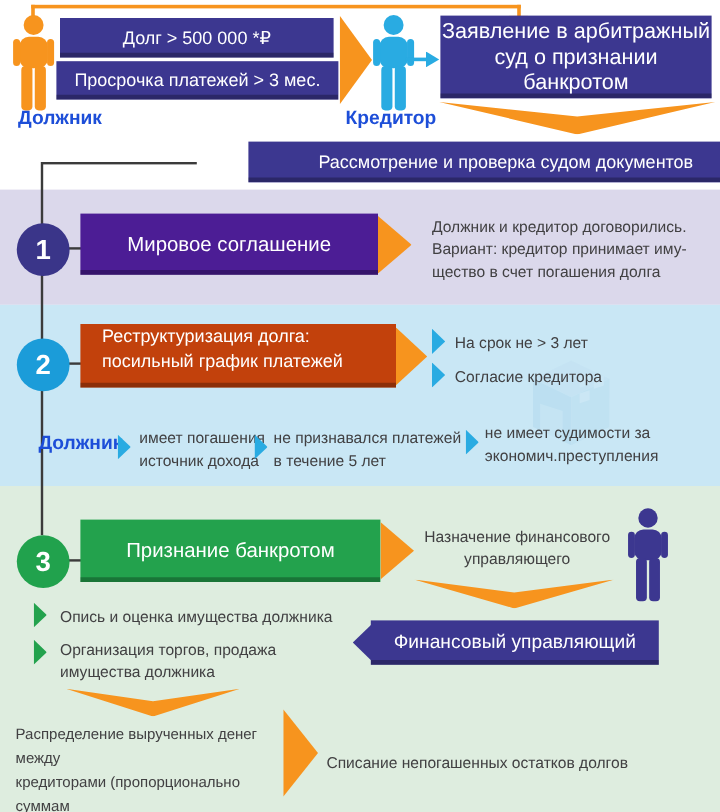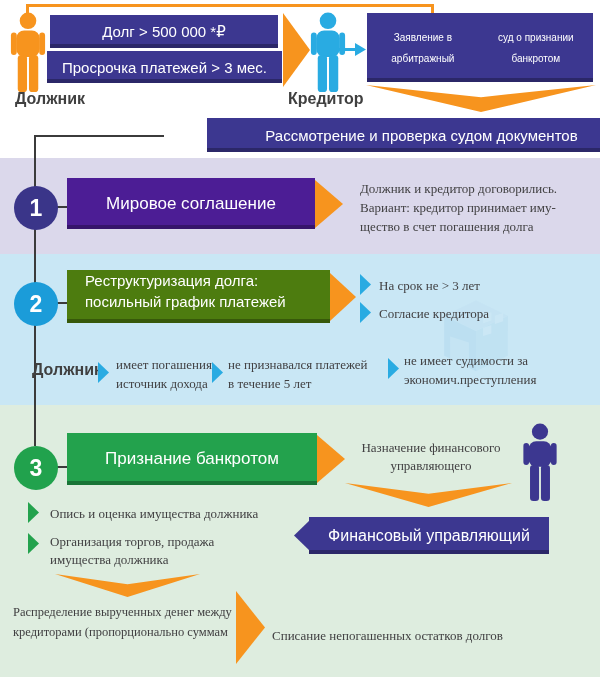--- a/index.html
+++ b/index.html
@@ -15,38 +15,38 @@
   .band-s2{top:254px;height:151px;background:#C9E7F5;}
   .band-s3{top:405px;height:272px;background:#DEEDDF;}
   
   .kline{background:#3b3b3b;}
   
   .dbox{
     background:#3C3790;color:#fff;display:flex;align-items:center;justify-content:center;
     text-align:center;box-shadow:inset 0 -4px 0 rgba(0,0,0,0.28);
   }
   .gbox{background:#23A24D;}
-  .bbox{background:#4d7c0f;justify-content:flex-start;text-align:left;}
+  .bbox{background:#c2410c;justify-content:flex-start;text-align:left;}
   
   .numcircle{
     width:44px;height:44px;border-radius:50%;color:#fff;display:flex;align-items:center;
     justify-content:center;font-size:23px;font-weight:bold;
   }
   
   .orange{background:#F7941E;}
   .tri-r{clip-path:polygon(0 0,100% 50%,0 100%);}
   .tri-d{clip-path:polygon(0 0,100% 0,50% 100%);}
   .chev-d{clip-path:polygon(0 0,50% 45%,100% 0,50% 100%);}
   .bullet{clip-path:polygon(0 0,100% 50%,0 100%);width:11px;height:21px;}
   .bullet-blue{background:#29ABE2;}
   .bullet-green{background:#23A24D;}
   .tri-l{clip-path:polygon(100% 0,0 50%,100% 100%);background:#3C3790;}
   
-  .body-txt{color:#414042;font-size:13px;line-height:19px;font-family:Liberation Serif, serif;}
-  .name-label{color:#404040;font-size:16px;font-weight:bold;}
+  .body-txt{color:#414042;font-size:13px;line-height:19px;}
+  .name-label{color:#1d4ed8;font-size:16px;font-weight:bold;}
   .person{line-height:0;}
   .wm{opacity:0.38;}
 </style>
 </head>
 <body>
 
 <div id="stage">
 
   <div class="abs band band-s1"></div>
   <div class="abs band band-s2"></div>
@@ -94,21 +94,21 @@
       <rect x="31.5" y="21" width="6" height="23" rx="3"></rect>
       <rect x="9.5" y="44" width="9.5" height="38" rx="3.5"></rect>
       <rect x="21" y="44" width="9.5" height="38" rx="3.5"></rect>
     </svg>
   </div>
   <div class="abs name-label" style="left:288px;top:90px;">Кредитор</div>
 
   <div class="abs" style="left:338px;top:48px;width:19px;height:3px;background:#29ABE2;"></div>
   <div class="abs bullet bullet-blue" style="left:355px;top:43px;width:11px;height:13px;"></div>
 
-  <div class="abs dbox" style="left:367px;top:13px;width:226px;height:69px;font-size:10px;line-height:21px;flex-direction:row;">
+  <div class="abs dbox" style="left:367px;top:13px;width:226px;height:69px;font-size:18px;line-height:21px;flex-direction:column;">
     <div>Заявление в арбитражный</div>
     <div>суд о признании банкротом</div>
   </div>
   <div class="abs orange chev-d" style="left:366px;top:85px;width:230px;height:27px;"></div>
 
   <div class="abs kline" style="left:35px;top:135px;width:129px;height:2px;"></div>
   <div class="abs dbox" style="left:163px;top:118px;width:429px;height:34px;font-size:15px;margin-left:44px;">Рассмотрение и проверка судом документов</div>
 
   <div class="abs kline" style="left:34px;top:135px;width:2px;height:311px;"></div>
 

